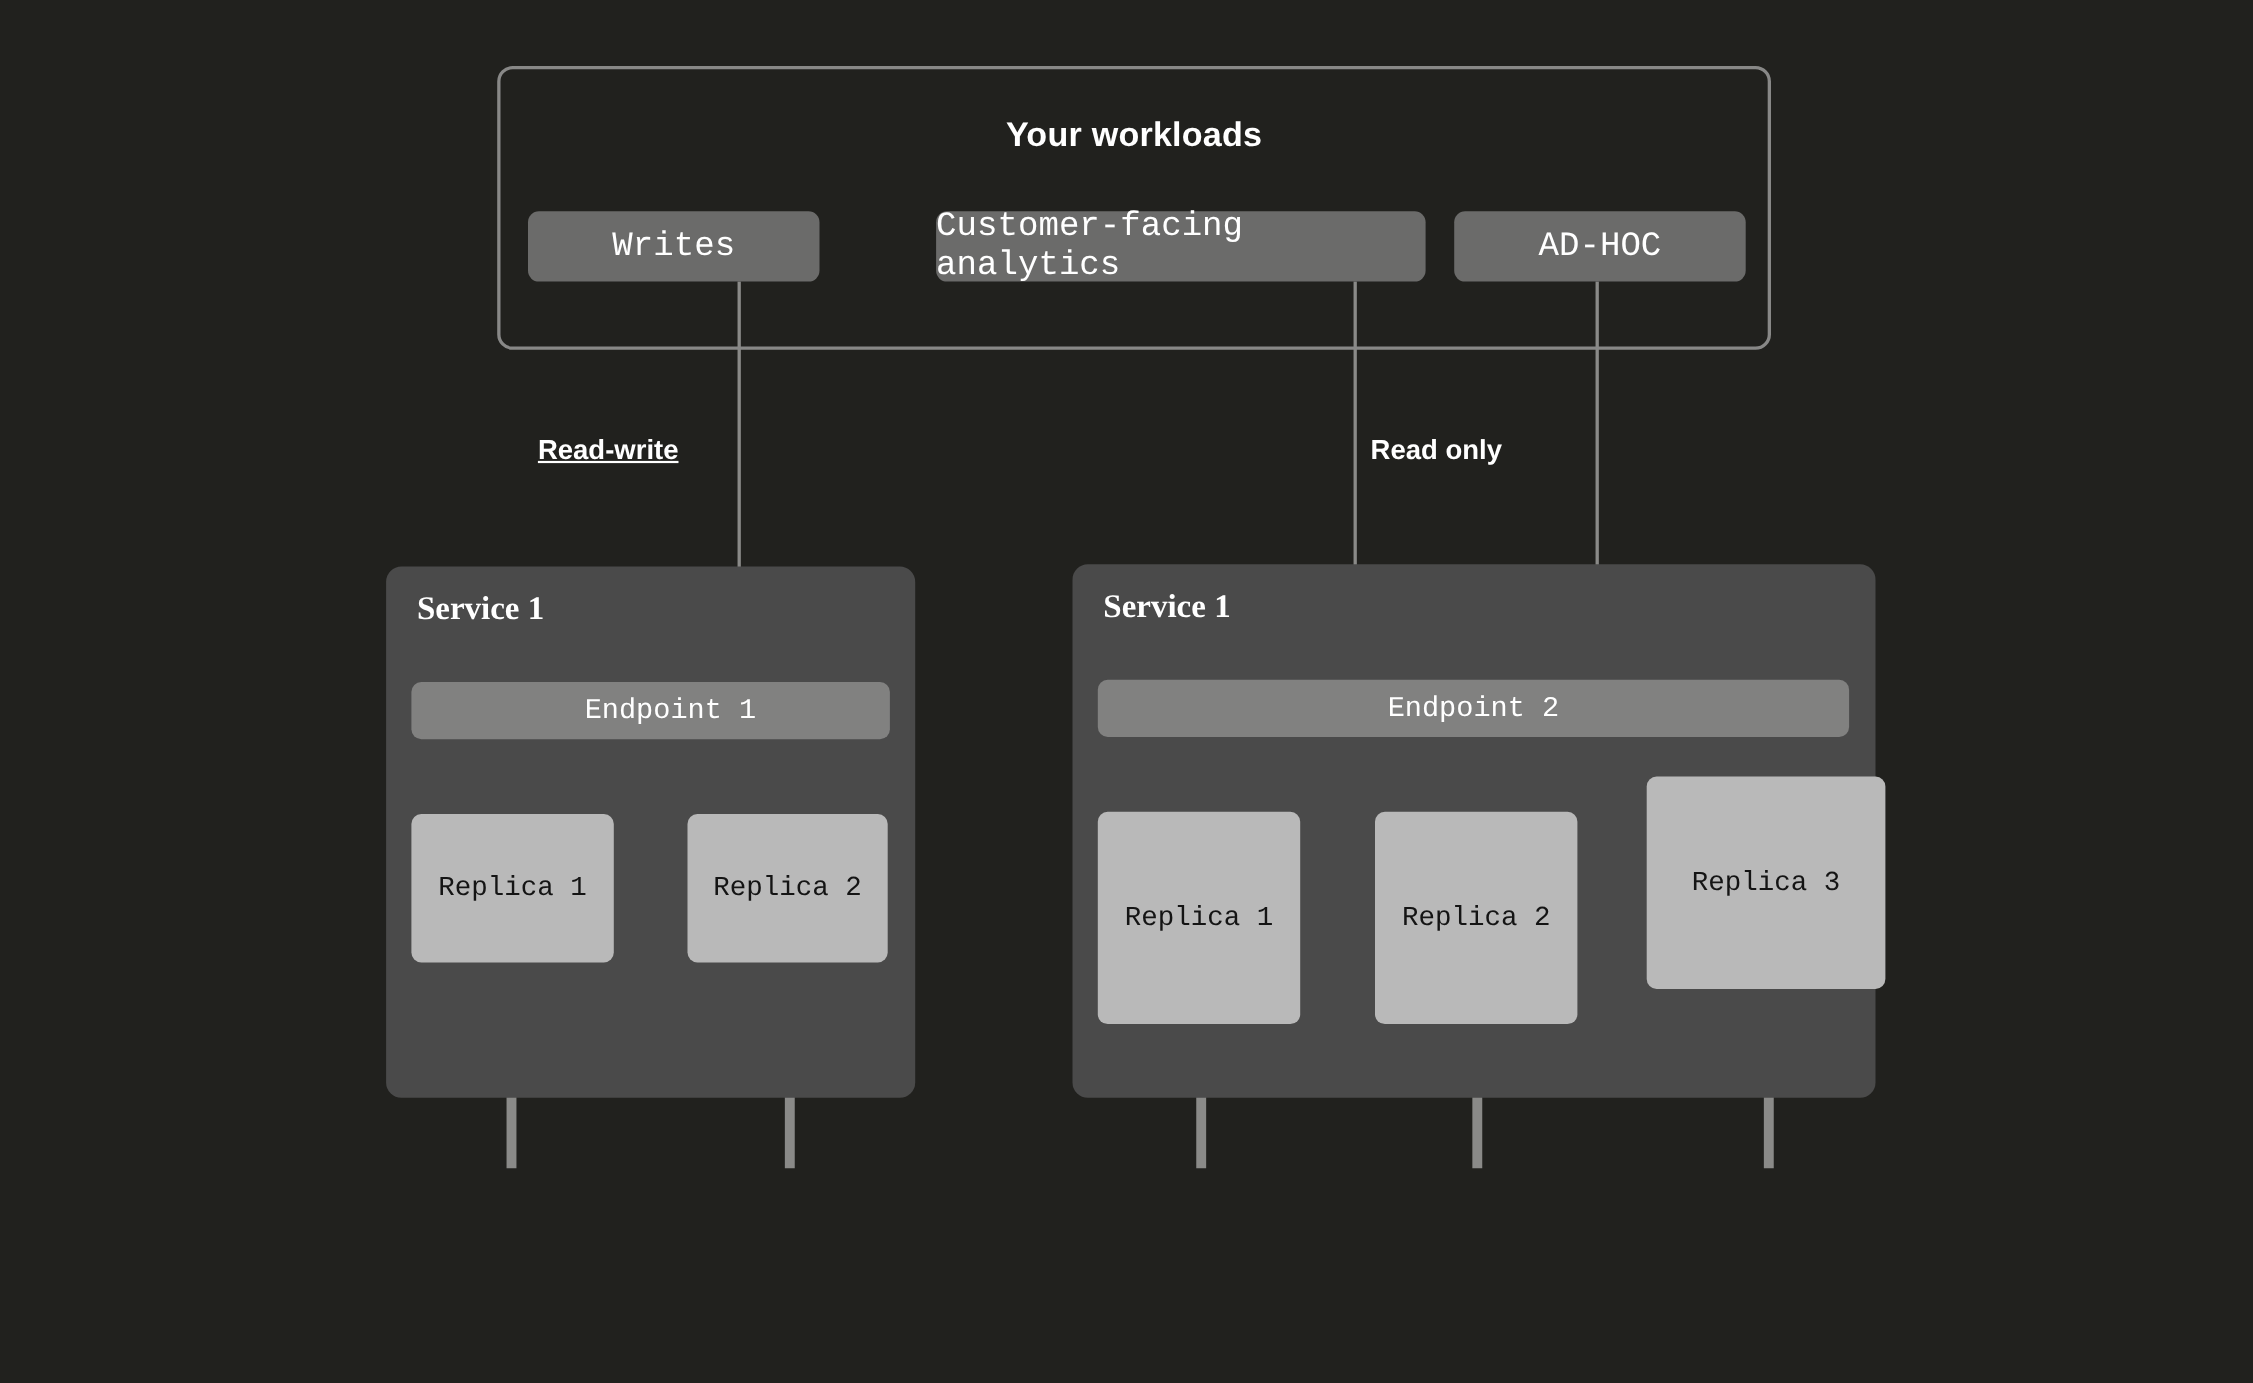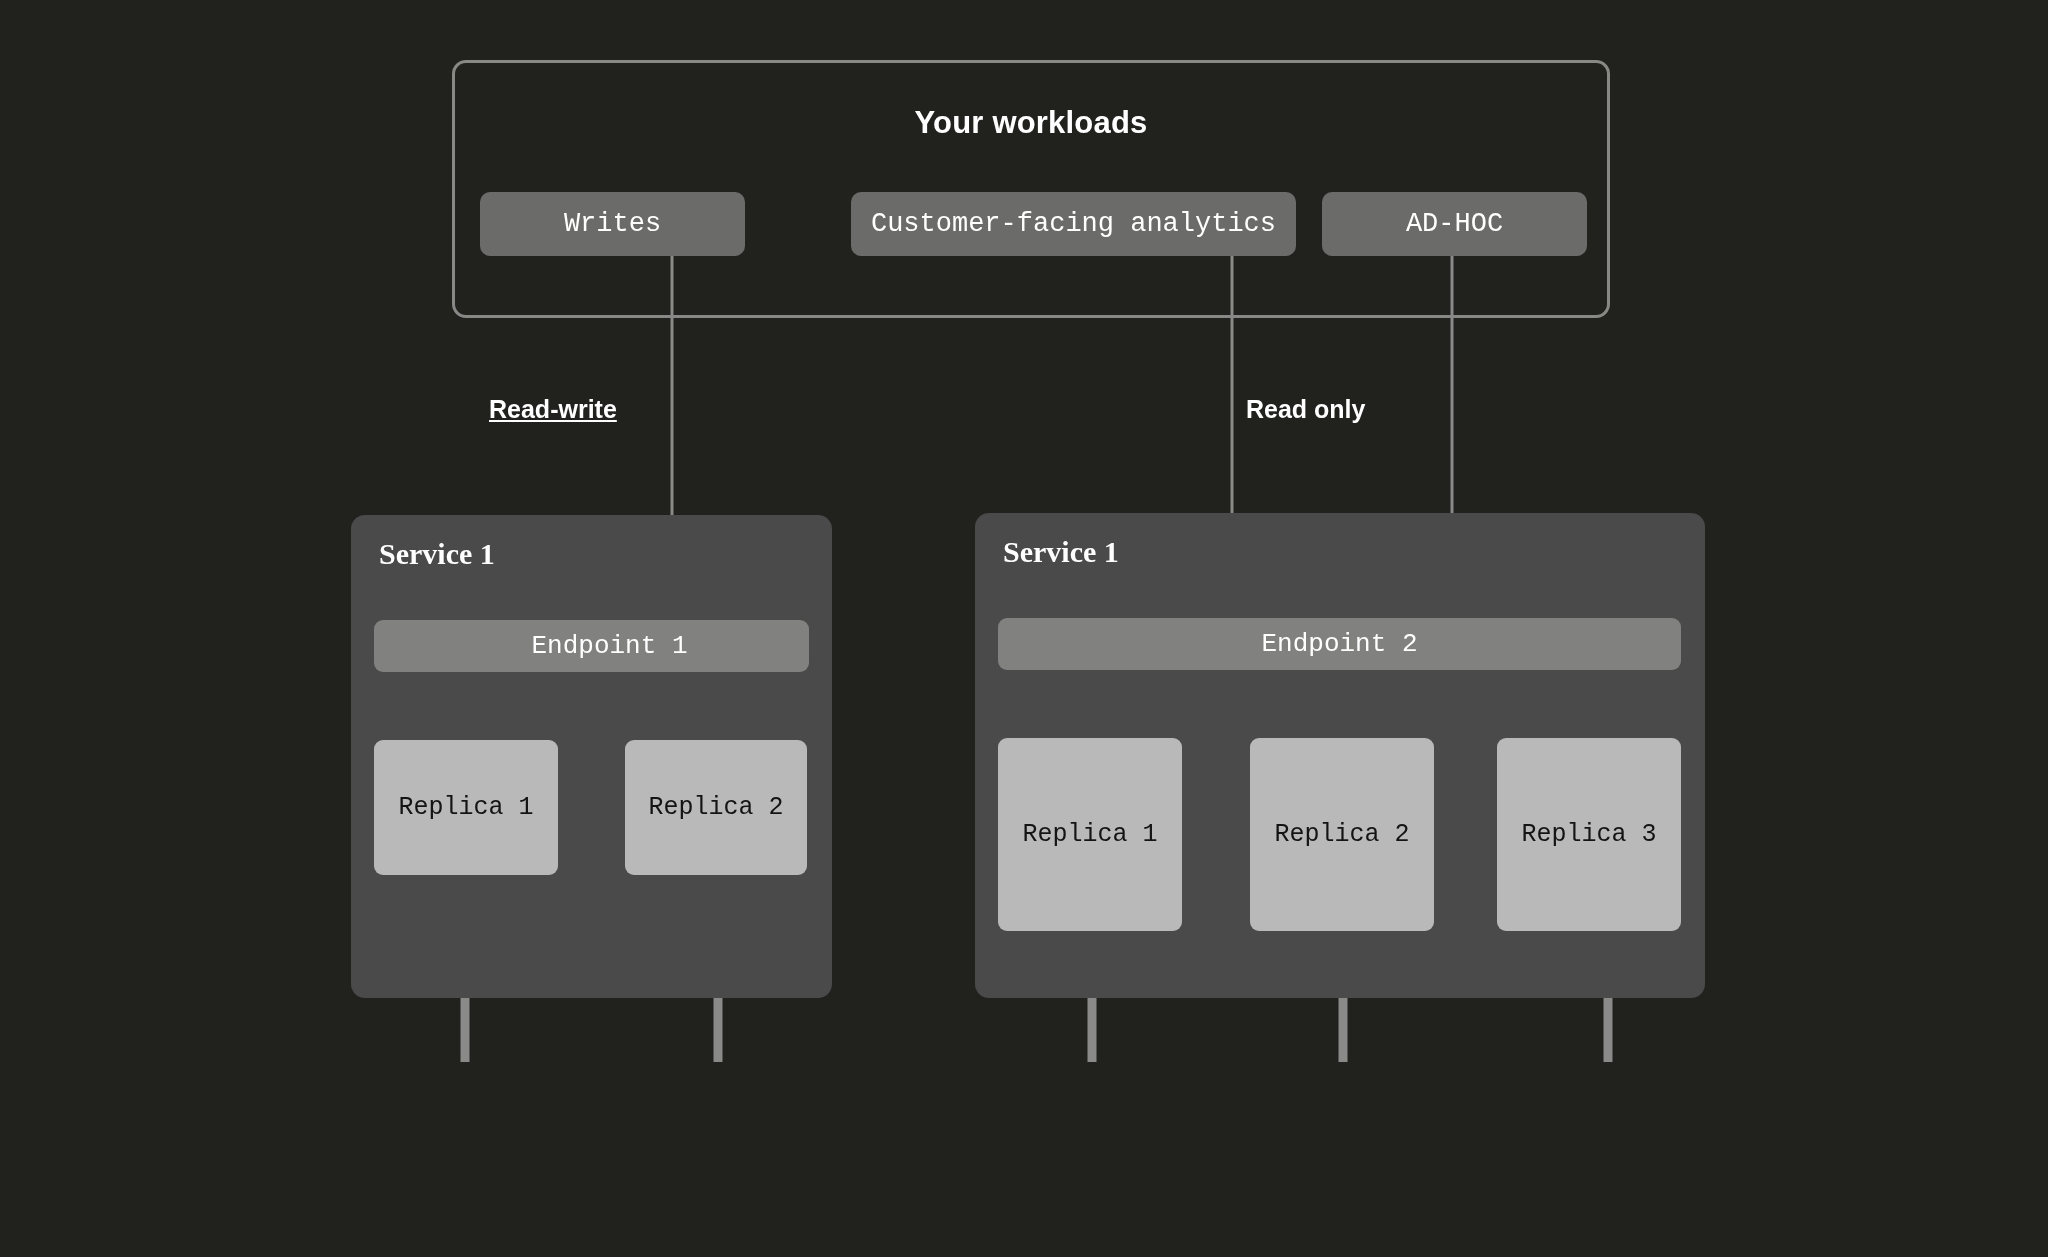--- a/index.html
+++ b/index.html
@@ -56,21 +56,21 @@
   .workload-chip {
     position: absolute;
     height: 64px;
     background: #6b6b6a;
     border-radius: 10px;
     display: flex;
     align-items: center;
     justify-content: center;
     color: #ffffff;
     font-family: "Liberation Mono", monospace;
-    font-size: 27px;
+    font-size: 31px;
     z-index: 3;
   }
   .chip-writes    { left: 480px;  top: 192px; width: 265px; }
   .chip-analytics { left: 851px;  top: 192px; width: 445px; }
   .chip-adhoc     { left: 1322px; top: 192px; width: 265px; }
 
   
   .flow-label {
     position: absolute;
     color: #ffffff;
@@ -130,21 +130,21 @@
     justify-content: center;
     color: #141414;
     font-family: "Liberation Mono", monospace;
     font-size: 25px;
     z-index: 5;
   }
   .s1-r1 { left: 374px;  top: 740px; width: 184px; height: 135px; }
   .s1-r2 { left: 625px;  top: 740px; width: 182px; height: 135px; }
   .s2-r1 { left: 998px;  top: 738px; width: 184px; height: 193px; }
   .s2-r2 { left: 1250px; top: 738px; width: 184px; height: 193px; }
-  .s2-r3 { left: 1497px; top: 738px; width: 184px; height: 193px; }
+  .s2-r3 { left: 1497px; top: 706px; width: 217px; height: 193px; }
 
   
   .object-storage {
     position: absolute;
     left: 351px;
     top: 1060px;
     width: 1354px;
     height: 145px;
     background: #eef500;
     border-radius: 12px;

